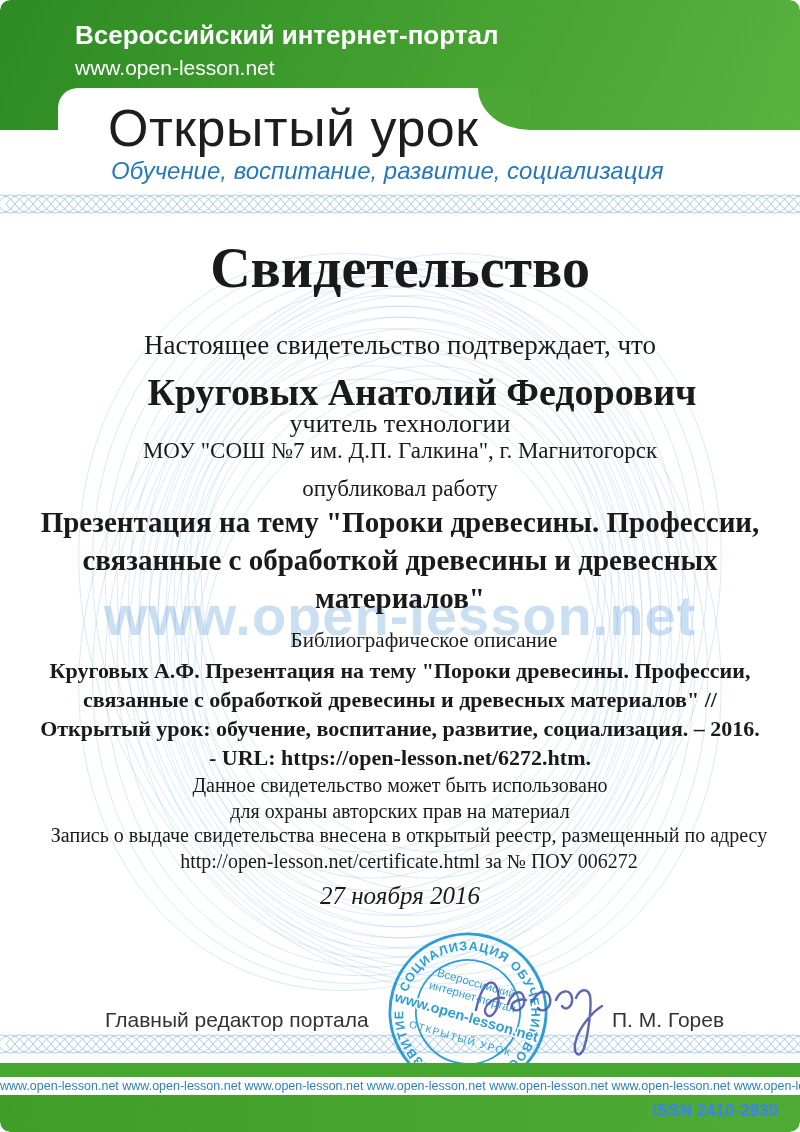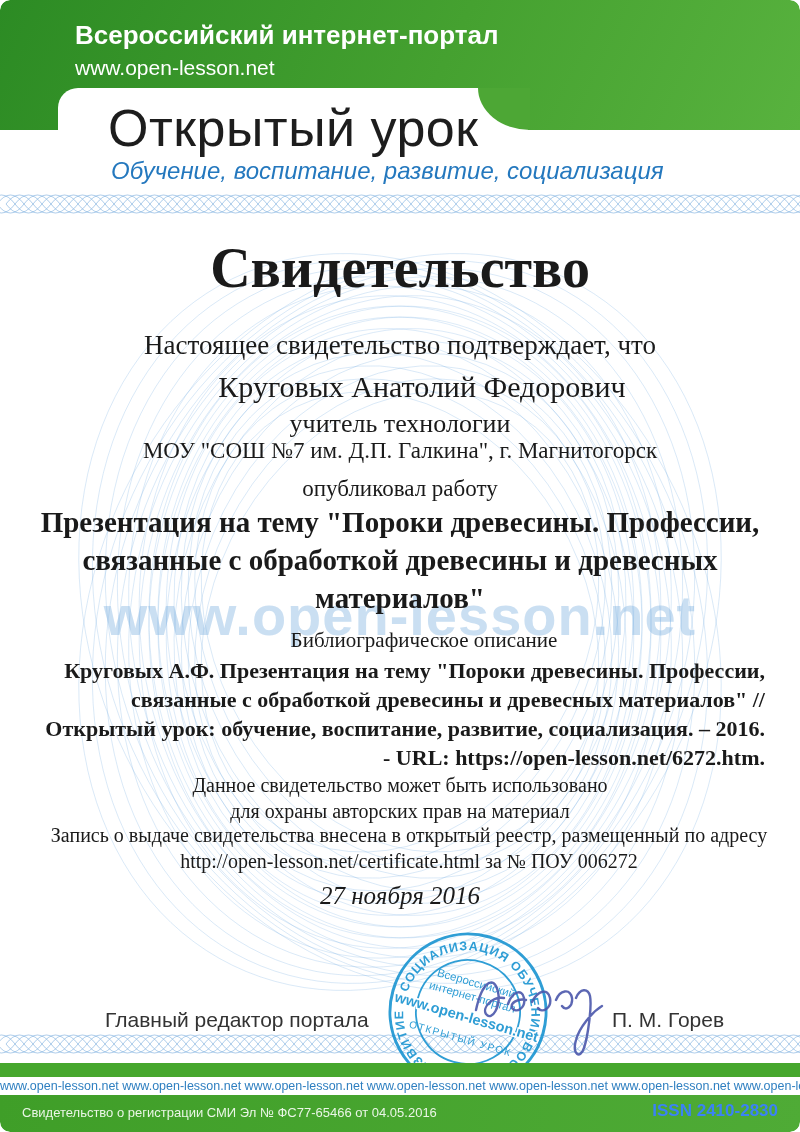--- a/index.html
+++ b/index.html
@@ -26,28 +26,28 @@
   .braid{left:0;width:800px;height:28px;}
   #braid-top{top:190px;}
   #braid-bottom{top:1030px;}
   #rosette{left:0;top:210px;width:800px;height:820px;}
   #watermark{top:583px;font-family:"Liberation Sans",sans-serif;font-size:56px;font-weight:bold;
      color:rgba(128,178,224,.42);letter-spacing:1px;white-space:nowrap;}
 
   
   #cert-title{top:236px;font-size:56px;font-weight:bold;}
   #confirm-line{top:330px;font-size:27px;}
-  #recipient-name{top:370px;font-size:30px;font-weight:normal;padding-left:44px;}
+  #recipient-name{top:370px;font-size:38px;font-weight:bold;padding-left:44px;}
   #recipient-role{top:409px;font-size:26px;}
   #recipient-school{top:438px;font-size:23px;}
   #published-line{top:476px;font-size:23px;}
   #work-title{top:503px;left:30px;width:740px;text-align:center;
      font-size:29px;font-weight:bold;line-height:38px;}
   #biblio-caption{top:628px;font-size:21px;padding-left:48px;}
-  #biblio-text{top:656px;left:35px;width:730px;text-align:right;
+  #biblio-text{top:656px;left:35px;width:730px;text-align:center;
      font-size:22px;font-weight:bold;line-height:29px;}
   #usage-lines{top:772px;font-size:20px;line-height:26px;}
   #registry-lines{top:822px;font-size:20px;line-height:26px;margin-left:18px;}
   #issue-date{top:882px;font-size:25px;font-style:italic;}
 
   
   #editor-label{left:105px;top:1008px;font-size:21px;color:#333;}
   #editor-name{left:612px;top:1008px;font-size:21px;color:#333;}
   #stamp{left:378px;top:922px;width:180px;height:180px;transform:rotate(16deg);opacity:.92;}
   #signature{left:468px;top:948px;width:150px;height:120px;}
@@ -166,16 +166,15 @@
     <path d="M8,62 C14,34 26,26 30,44 C33,58 24,74 18,66 C14,60 24,48 36,50
              M40,56 C44,44 54,40 56,50 C58,60 48,66 44,60 C42,55 50,50 58,52
              M64,54 C70,42 80,40 82,50 C84,60 74,66 70,60
              M88,52 C92,42 102,40 104,50 C105,58 98,64 94,58
              M108,50 C112,40 120,40 122,48 C124,58 120,88 116,100 C112,112 104,106 108,92 C111,80 124,64 134,58" fill="none" stroke="#4a56ab" stroke-width="2.4" stroke-linecap="round" opacity=".9"></path>
   </svg>
 
   <div id="footer-bar" class="abs"></div>
   <div id="url-strip" class="abs">www.open-lesson.net www.open-lesson.net www.open-lesson.net www.open-lesson.net www.open-lesson.net www.open-lesson.net www.open-lesson.net www.open-lesson.net www.open-lesson.net www.open-lesson.net</div>
   <div id="footer-band" class="abs"></div>
-  <div id="footer-reg" class="abs sans">Свидетельство о регистрации СМИ Эл № ФС77-65466 от 04.05.2016</div>
   <div id="footer-issn" class="abs sans">ISSN 2410-2830</div>
 
 </div>
 
 </body></html>

